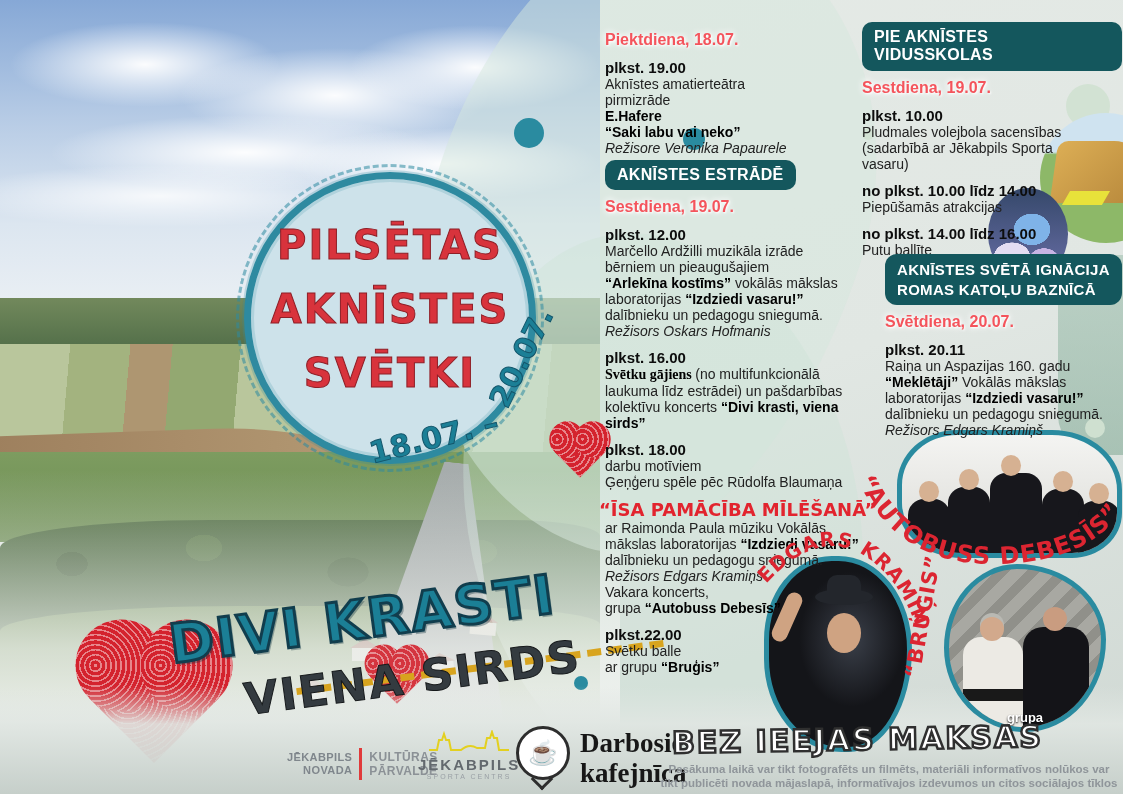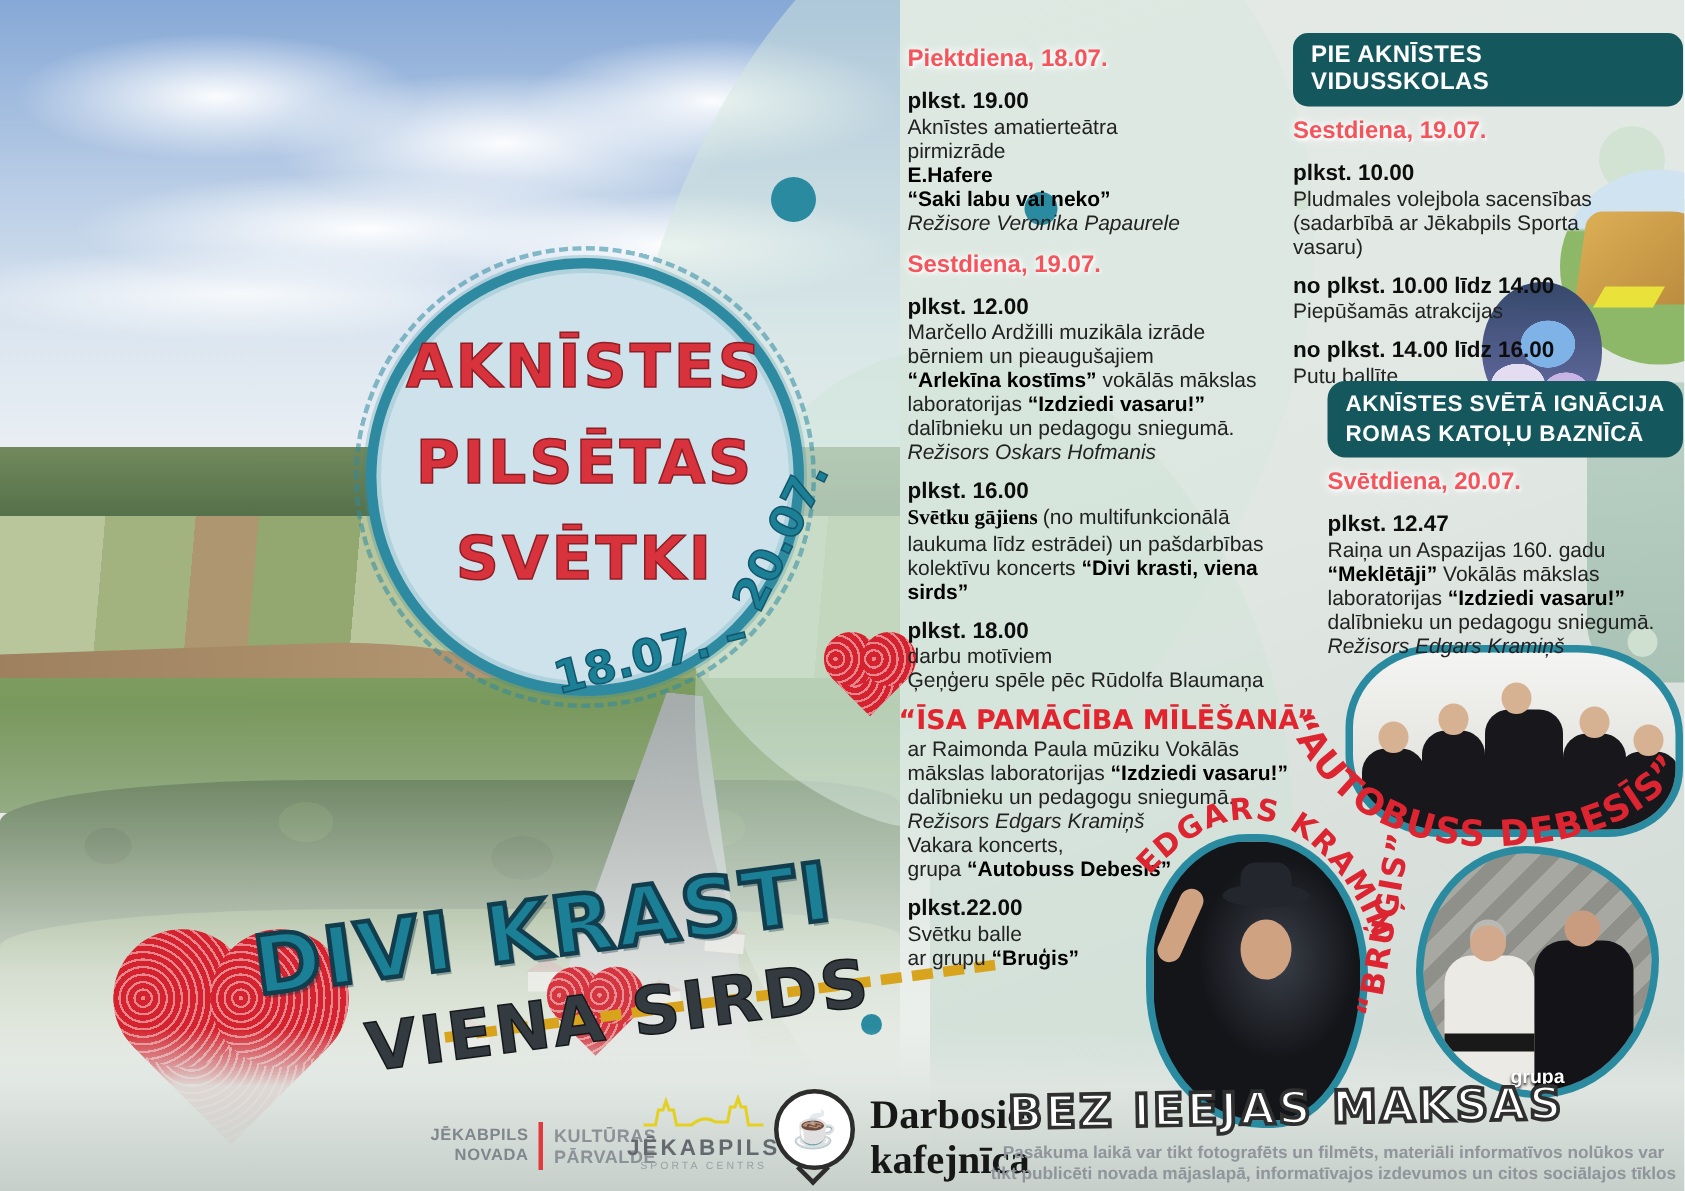--- a/index.html
+++ b/index.html
@@ -200,22 +200,22 @@
   <div class="dot" style="left:514px;top:118px;width:30px;height:30px;background:#2a8ba0;"></div>
   <div class="dot" style="left:574px;top:676px;width:14px;height:14px;background:#2a8ba0;"></div>
   <div class="dot" style="left:1066px;top:84px;width:44px;height:44px;background:#d2e2d3;"></div>
   <div class="dot" style="left:1095px;top:132px;width:52px;height:52px;background:#cfe0d0;"></div>
   <div class="dot" style="left:1045px;top:243px;width:16px;height:16px;background:#c7dbc9;"></div>
   <div class="dot" style="left:1085px;top:418px;width:20px;height:20px;background:#cfe0d0;"></div>
   <div class="dot" style="left:862px;top:128px;width:12px;height:12px;background:#d2e2d3;"></div>
 
   <div class="abs badge">
     <div class="badge-title">
+      <div>PILSĒTAS</div>
       <div>AKNĪSTES</div>
-      <div>PILSĒTAS</div>
       <div>SVĒTKI</div>
     </div>
   </div>
   <div class="badge-date" style="left:368px;top:420px;transform:rotate(-14deg);">18.07. –</div>
   <div class="badge-date" style="left:468px;top:340px;transform:rotate(-64deg);">20.07.</div>
 
   <div class="heart" style="left:108px;top:652px;width:92px;height:92px;"></div>
   <div class="heart" style="left:378px;top:658px;width:38px;height:38px;opacity:.9;"></div>
   <div class="heart" style="left:562px;top:434px;width:36px;height:36px;"></div>
   <div class="abs tag1">DIVI KRASTI</div>
@@ -227,20 +227,21 @@
       <div class="dt">Piektdiena, 18.07.</div>
       <div class="tm">plkst. 19.00</div>
       <div class="ln"><span>Aknīstes amatierteātra</span></div>
       <div class="ln"><span>pirmizrāde</span></div>
       <div class="ln"><span style="font-weight: 700; color: rgb(0, 0, 0);">E.Hafere</span></div>
       <div class="ln"><span style="font-weight: 700; color: rgb(0, 0, 0);">“Saki labu vai neko”</span></div>
       <div class="ln"><span style="font-style: italic;">Režisore Veronika Papaurele</span></div>
     </section>
 
     <section class="sec" style="top:160px;">
+      <div class="pill">AKNĪSTES ESTRĀDĒ</div>
       <div class="dt">Sestdiena, 19.07.</div>
 
       <div class="tm">plkst. 12.00</div>
       <div class="ln"><span>Marčello Ardžilli muzikāla izrāde</span></div>
       <div class="ln"><span>bērniem un pieaugušajiem</span></div>
       <div class="ln"><span style="font-weight: 700; color: rgb(0, 0, 0);">“Arlekīna kostīms”</span><span> vokālās mākslas</span></div>
       <div class="ln"><span>laboratorijas </span><span style="font-weight: 700; color: rgb(0, 0, 0);">“Izdziedi vasaru!”</span></div>
       <div class="ln"><span>dalībnieku un pedagogu sniegumā.</span></div>
       <div class="ln"><span style="font-style: italic;">Režisors Oskars Hofmanis</span></div>
 
@@ -282,21 +283,21 @@
       <div class="tm">no plkst. 14.00 līdz 16.00</div>
       <div class="ln"><span>Putu ballīte</span></div>
     </section>
 
     <section class="sec" style="top:254px;margin-left:23px;">
       <div class="pill two">
         <div>AKNĪSTES SVĒTĀ IGNĀCIJA</div>
         <div>ROMAS KATOĻU BAZNĪCĀ</div>
       </div>
       <div class="dt">Svētdiena, 20.07.</div>
-      <div class="tm">plkst. 12.47</div>
+      <div class="tm">plkst. 20.11</div>
       <div class="ln"><span>Raiņa un Aspazijas 160. gadu</span></div>
       <div class="ln"><span style="font-weight: 700; color: rgb(0, 0, 0);">“Meklētāji”</span><span> Vokālās mākslas</span></div>
       <div class="ln"><span>laboratorijas </span><span style="font-weight: 700; color: rgb(0, 0, 0);">“Izdziedi vasaru!”</span></div>
       <div class="ln"><span>dalībnieku un pedagogu sniegumā.</span></div>
       <div class="ln"><span style="font-style: italic;">Režisors Edgars Kramiņš</span></div>
     </section>
   </div>
 
   <div class="pic pic-inflatable">
       <i></i>

